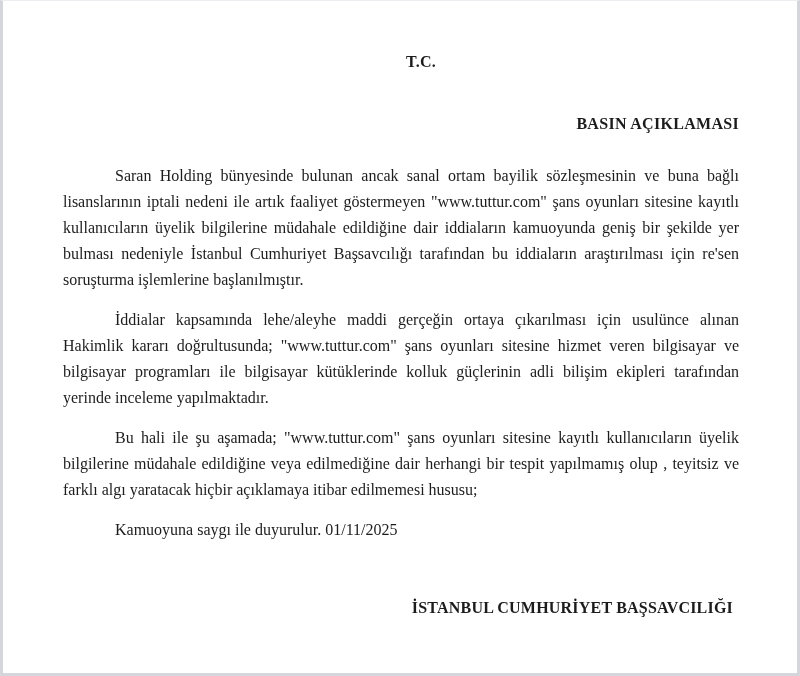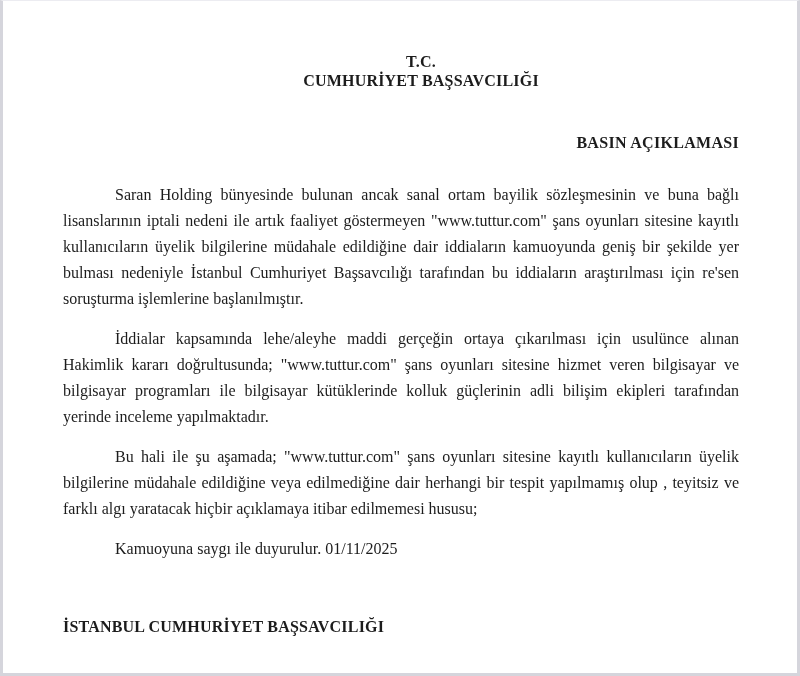--- a/index.html
+++ b/index.html
@@ -55,35 +55,35 @@
     text-indent: 52px;
   }
   .closing {
     margin-top: 16px;
     font-size: 16px;
     line-height: 22.4px;
     text-indent: 52px;
   }
   .signature {
     margin-top: 58px;
+    text-align: right;
     font-weight: bold;
     font-size: 16px;
     letter-spacing: 0.2px;
     padding-right: 6px;
   }
 </style>
 </head>
 <body>
 
 <div class="page">
   <div class="content">
 
     <div class="doc-header">
       <div>T.C.</div>
-      <div>CUMHURİYET BAŞSAVCILIĞI</div>
     </div>
 
     <div class="doc-title">BASIN AÇIKLAMASI</div>
 
     <div class="body-text">
       <p>Saran Holding bünyesinde bulunan ancak sanal ortam bayilik sözleşmesinin ve buna bağlı lisanslarının iptali nedeni ile artık faaliyet göstermeyen "www.tuttur.com" şans oyunları sitesine kayıtlı kullanıcıların üyelik bilgilerine müdahale edildiğine dair iddiaların kamuoyunda geniş bir şekilde yer bulması nedeniyle İstanbul Cumhuriyet Başsavcılığı tarafından bu iddiaların araştırılması için re'sen soruşturma işlemlerine başlanılmıştır.</p>
       <p>İddialar kapsamında lehe/aleyhe maddi gerçeğin ortaya çıkarılması için usulünce alınan Hakimlik kararı doğrultusunda; "www.tuttur.com" şans oyunları sitesine hizmet veren bilgisayar ve bilgisayar programları ile bilgisayar kütüklerinde kolluk güçlerinin adli bilişim ekipleri tarafından yerinde inceleme yapılmaktadır.</p>
       <p>Bu hali ile şu aşamada; "www.tuttur.com" şans oyunları sitesine kayıtlı kullanıcıların üyelik bilgilerine müdahale edildiğine veya edilmediğine dair herhangi bir tespit yapılmamış olup , teyitsiz ve farklı algı yaratacak hiçbir açıklamaya itibar edilmemesi hususu;</p>
     </div>
 

